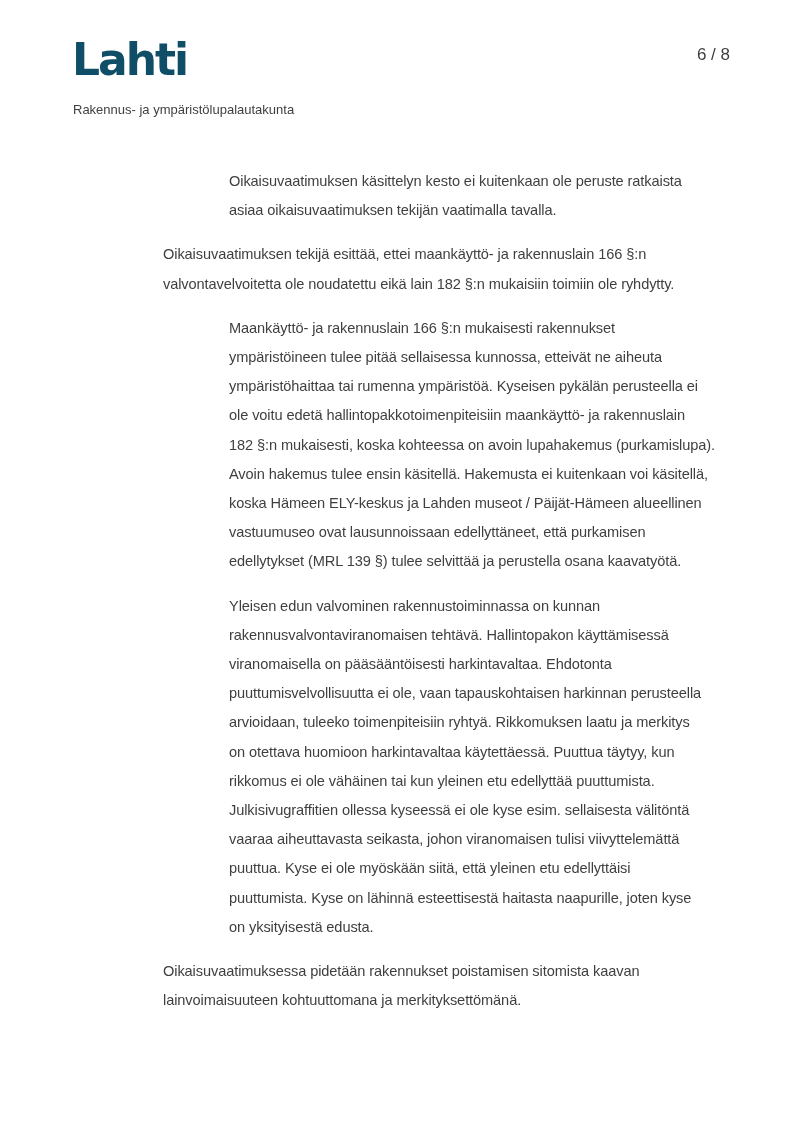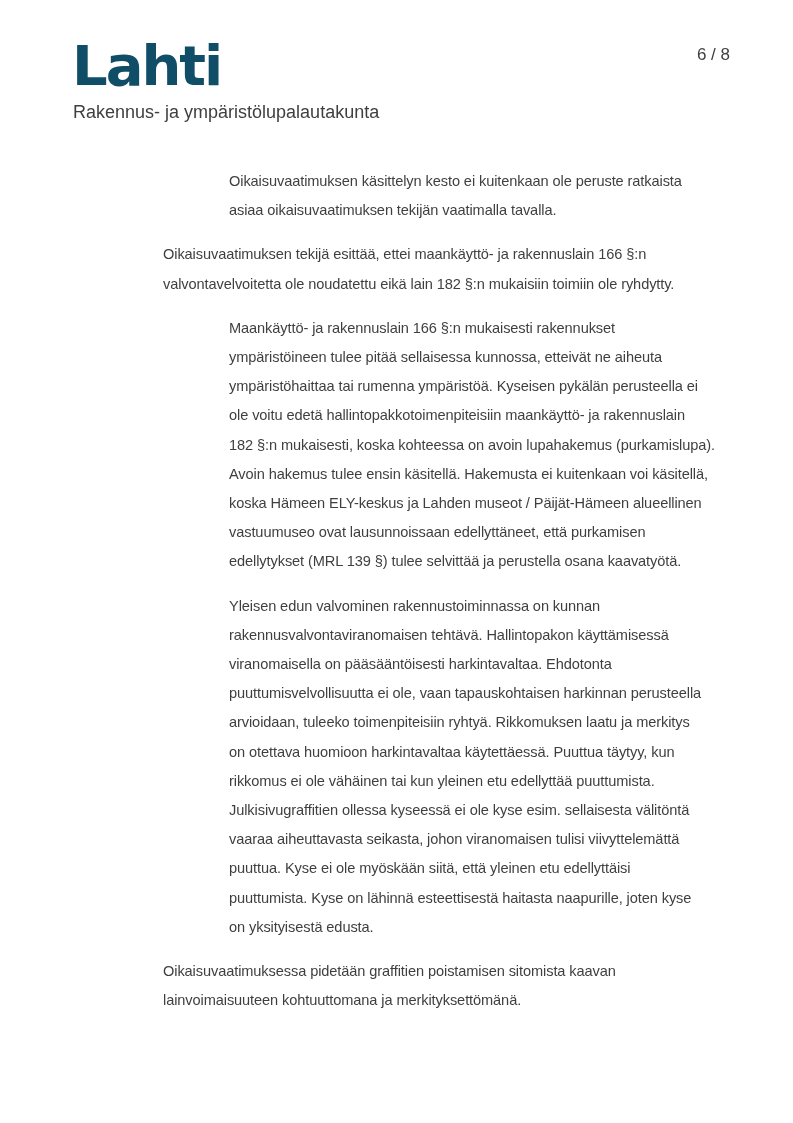--- a/index.html
+++ b/index.html
@@ -14,39 +14,40 @@
   .page {
     position: relative;
     width: 793px; height: 1123px;
     background: #ffffff;
   }
   .logo {
     position: absolute;
     left: 72px; top: 38px;
     font-family: "DejaVu Sans", sans-serif;
     font-weight: bold;
-    font-size: 56px;
+    font-size: 44px;
     letter-spacing: -2px;
     line-height: 1;
     color: #0f4e66;
   }
   .page-number {
     position: absolute;
     top: 45px; right: 63px;
     font-size: 17px;
     color: #3f3f3f;
   }
   .doc-header {
     position: absolute;
     left: 73px; top: 102px;
     width: 634px;
     display: flex;
-    justify-content: flex-start;
-    font-size: 18px;
+    justify-content: center;
+    font-size: 13px;
     color: #3f3f3f;
+    flex-direction: column;
   }
   .content {
     position: absolute;
     left: 163px; top: 167px;
     width: 612px;
   }
   .para {
     font-size: 14.6px;
     line-height: 29.2px;
     letter-spacing: -0.1px;
@@ -88,17 +89,17 @@
 viranomaisella on pääsääntöisesti harkintavaltaa. Ehdotonta
 puuttumisvelvollisuutta ei ole, vaan tapauskohtaisen harkinnan perusteella
 arvioidaan, tuleeko toimenpiteisiin ryhtyä. Rikkomuksen laatu ja merkitys
 on otettava huomioon harkintavaltaa käytettäessä. Puuttua täytyy, kun
 rikkomus ei ole vähäinen tai kun yleinen etu edellyttää puuttumista.
 Julkisivugraffitien ollessa kyseessä ei ole kyse esim. sellaisesta välitöntä
 vaaraa aiheuttavasta seikasta, johon viranomaisen tulisi viivyttelemättä
 puuttua. Kyse ei ole myöskään siitä, että yleinen etu edellyttäisi
 puuttumista. Kyse on lähinnä esteettisestä haitasta naapurille, joten kyse
 on yksityisestä edusta.</div>
-    <div class="para">Oikaisuvaatimuksessa pidetään graffitien poistamisen sitomista kaavan
+    <div class="para">Oikaisuvaatimuksessa pidetään rakennukset poistamisen sitomista kaavan
 lainvoimaisuuteen kohtuuttomana ja merkityksettömänä.</div>
   </div>
 
 </div>
 
 </body></html>

